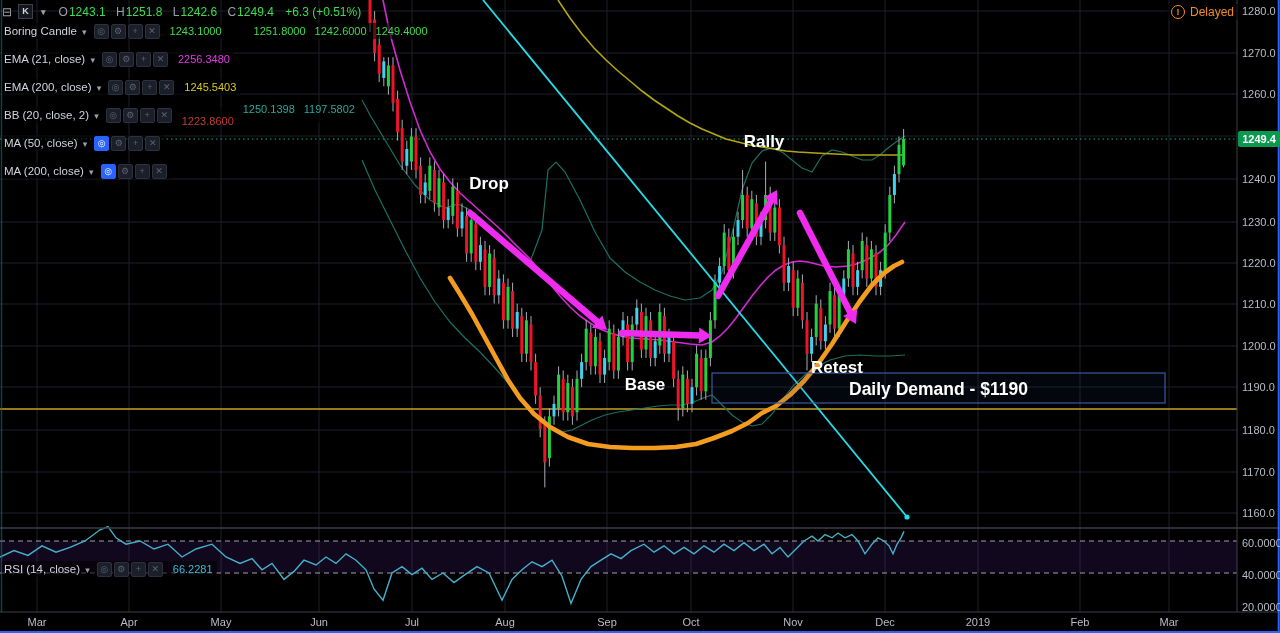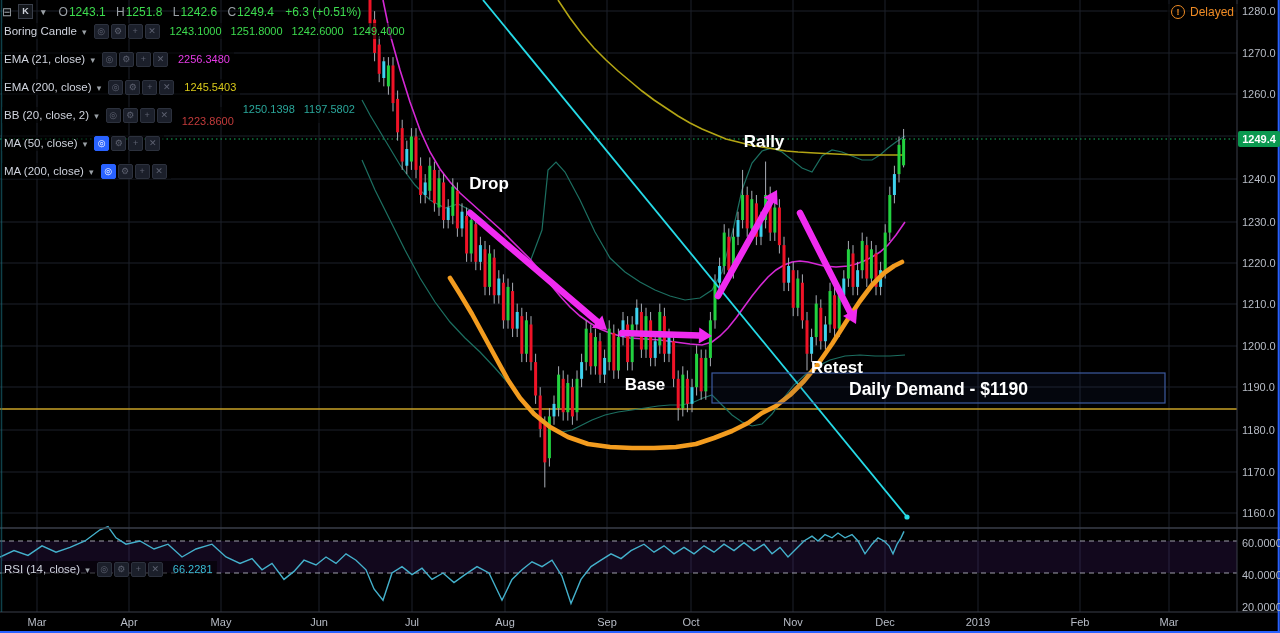--- a/index.html
+++ b/index.html
@@ -398,21 +398,21 @@
       <div class="lrow">
         <span class="lab">Boring Candle <span class="caret">▾</span></span>
         <span class="icbox">
           <span class="ic">◎</span>
           <span class="ic">⚙</span>
           <span class="ic">+</span>
           <span class="ic">✕</span>
         </span>
         <span class="vals">
           <span style="color: rgb(61, 220, 78);">1243.1000</span>
-          <span style="color: rgb(61, 220, 78);">1251.8000</span>
+          <span style="color: rgb(61, 220, 78); margin-left: 23px;">1251.8000</span>
           <span style="color: rgb(61, 220, 78);">1242.6000</span>
           <span style="color: rgb(61, 220, 78);">1249.4000</span>
         </span>
       </div>
       <div class="lrow">
         <span class="lab">EMA (21, close) <span class="caret">▾</span></span>
         <span class="icbox">
           <span class="ic">◎</span>
           <span class="ic">⚙</span>
           <span class="ic">+</span>

